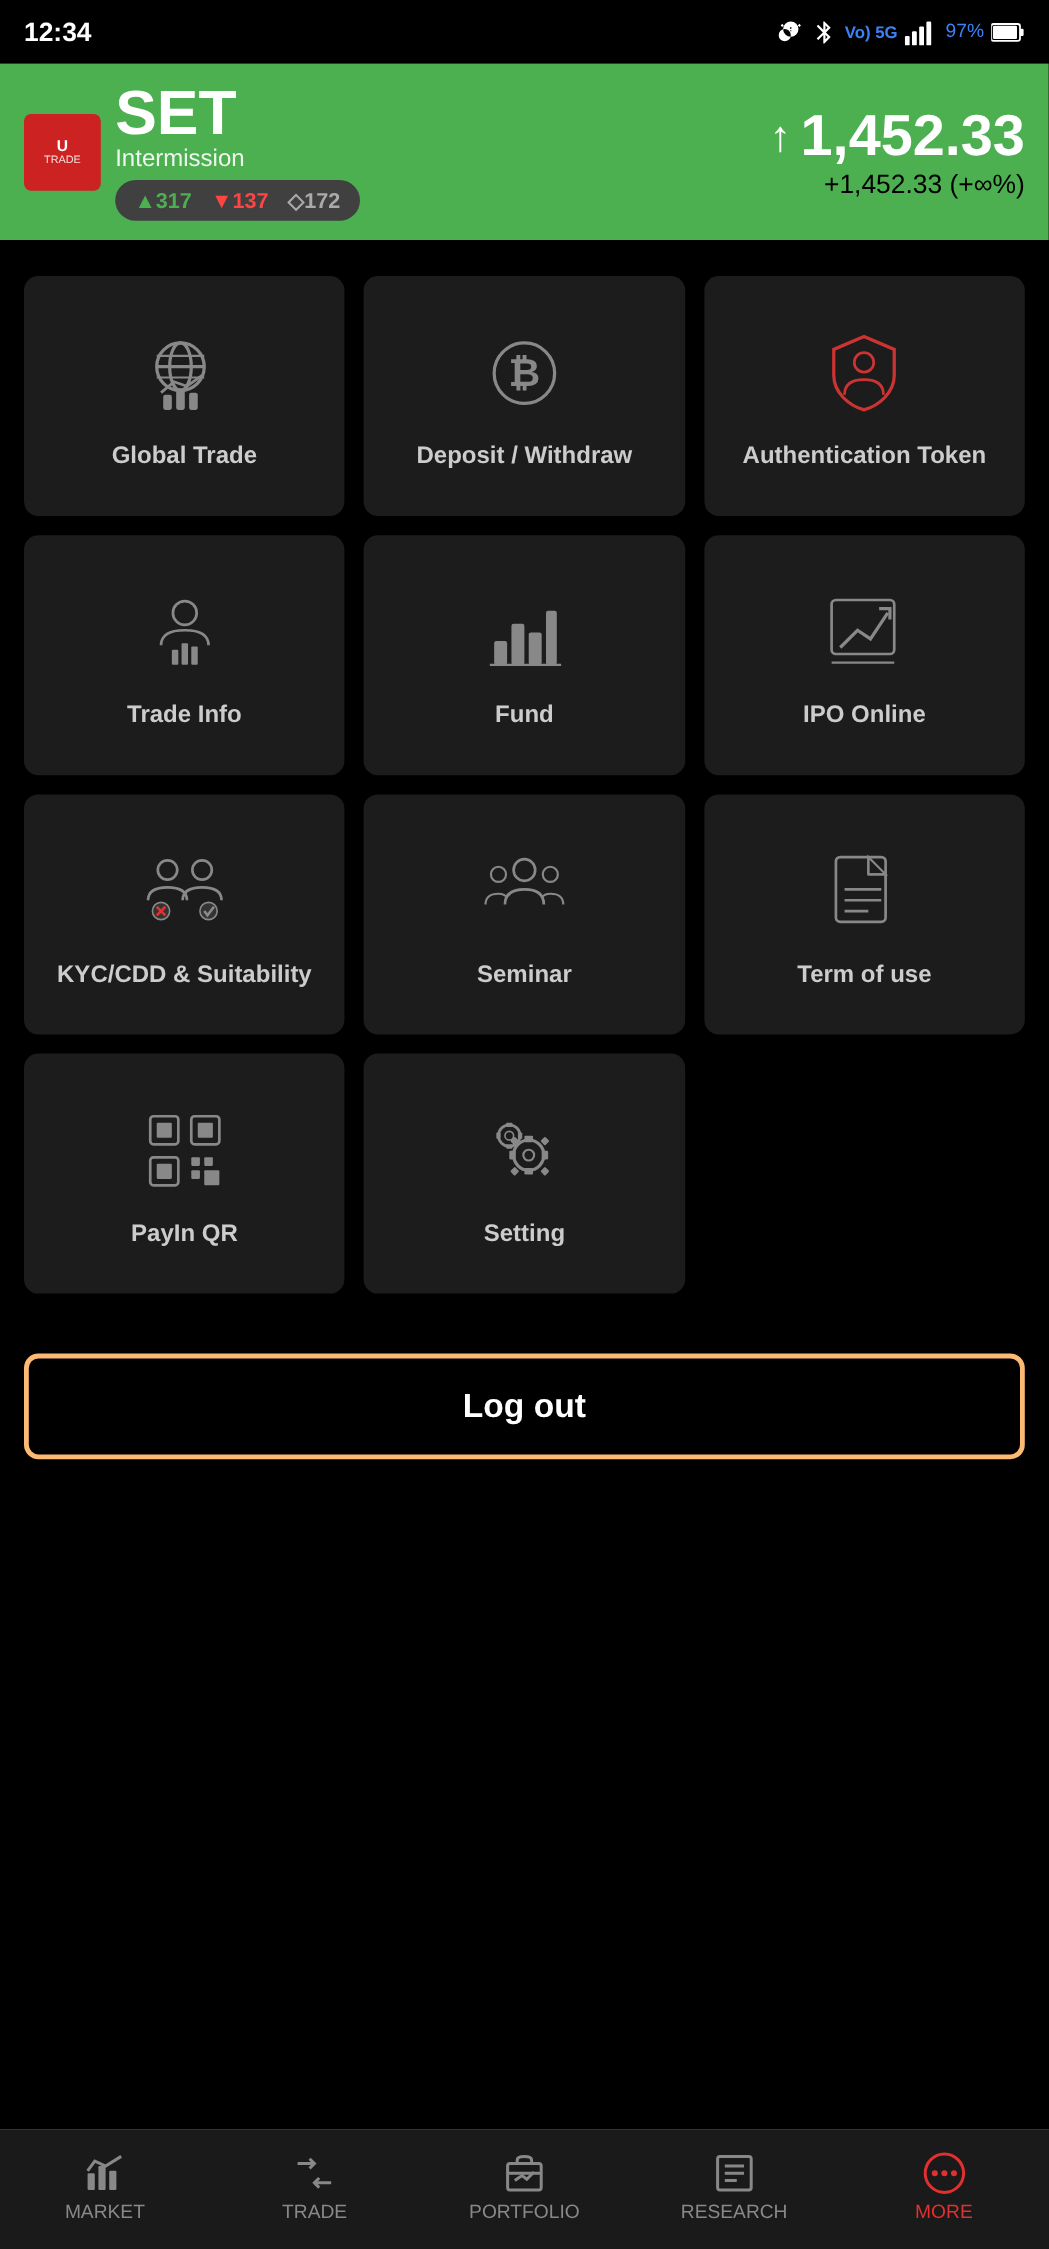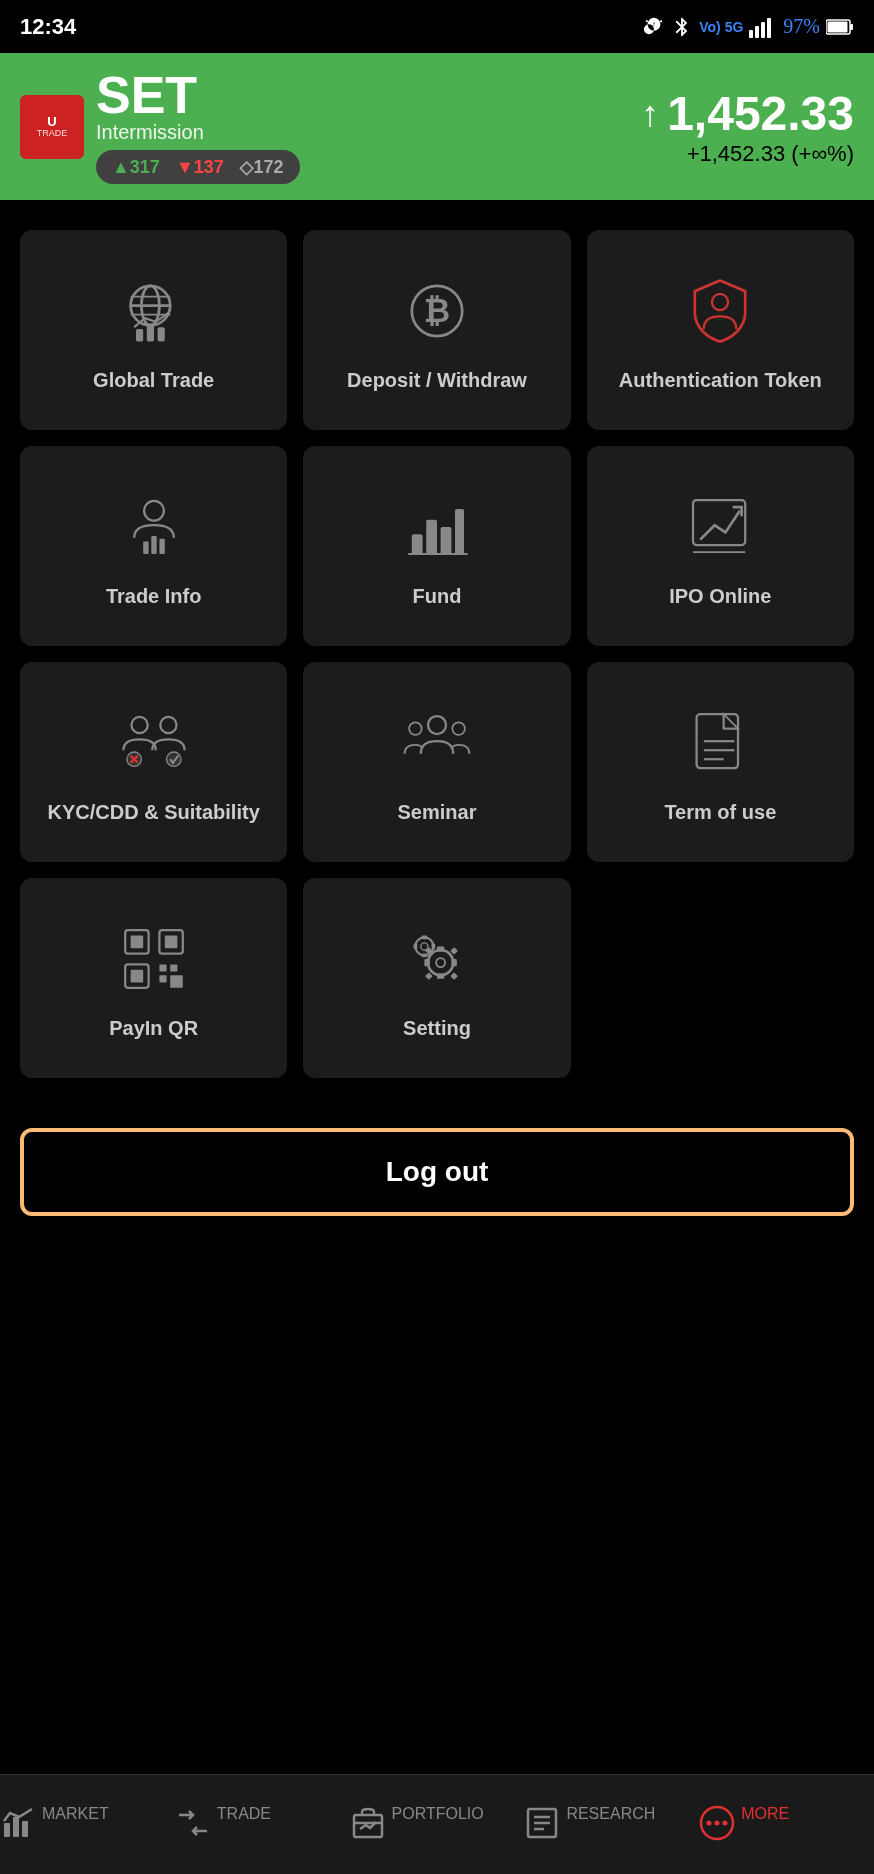--- a/index.html
+++ b/index.html
@@ -27,21 +27,21 @@
       font-weight: 600;
       color: #fff;
     }
     .status-icons {
       display: flex;
       align-items: center;
       gap: 6px;
       font-size: 16px;
       color: #3b82f6;
     }
-    .battery-text { font-size: 20px; font-family: Liberation Serif, serif; }
+    .battery-text { font-size: 16px; }
 
     
     .header-bar {
       background: #4CAF50;
       padding: 16px 20px;
       display: flex;
       justify-content: space-between;
       align-items: center;
     }
     .header-left {
@@ -182,20 +182,22 @@
       background: #1a1a1a;
       display: flex;
       justify-content: space-around;
       align-items: center;
       padding: 12px 0 16px;
       border-top: 1px solid #333;
       height: 100px;
     }
     .nav-item {
       display: flex;
+      flex-direction: column;
+      align-items: center;
       gap: 6px;
       cursor: pointer;
       flex: 1;
     }
     .nav-item svg {
       width: 36px;
       height: 36px;
     }
     .nav-label {
       font-size: 16px;

